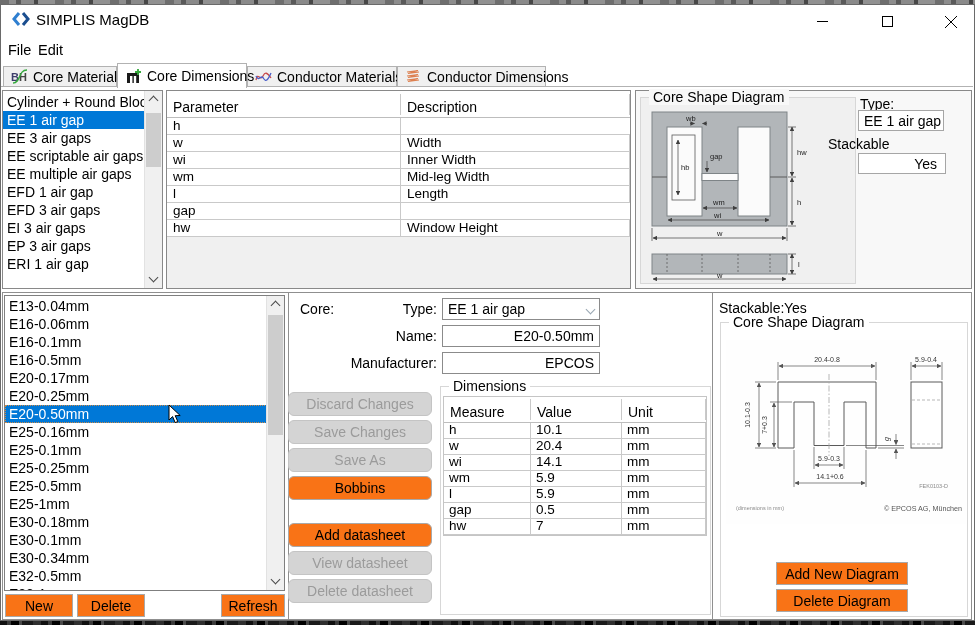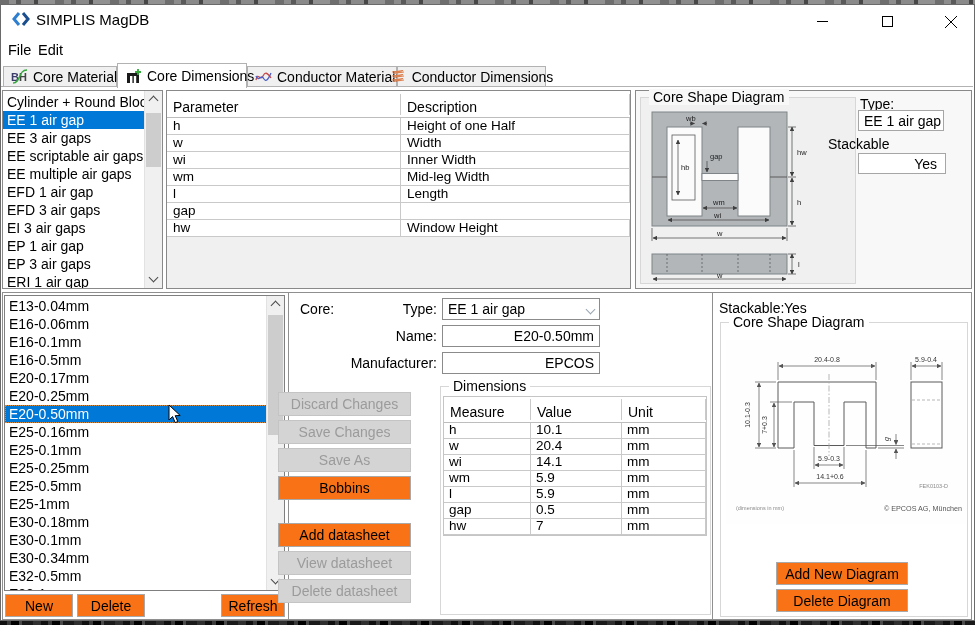--- a/index.html
+++ b/index.html
@@ -22,21 +22,21 @@
   #menu-file{left:8px;} #menu-edit{left:38px;}
   
   #tab-baseline{left:1px;top:86px;width:972px;height:0;border-top:1px solid #b2b2b2;}
   .tab{display:flex;align-items:center;gap:5px;padding:0 7px;background:#f0f0f0;
        border:1px solid #b2b2b2;box-sizing:border-box;font-size:14px;white-space:nowrap;z-index:1;}
   .tab.inactive{top:66px;height:21px;}
   .tab.active{top:63px;height:25px;background:#fff;border-bottom:none;z-index:3;}
   #tab-core-materials{left:3px;width:114px;}
   #tab-core-dimensions{left:117px;width:130px;}
   #tab-conductor-materials{left:247px;width:150px;}
-  #tab-conductor-dimensions{left:397px;width:149px;justify-content:center;}
+  #tab-conductor-dimensions{left:397px;width:149px;}
   .ticon{width:17px;height:15px;display:inline-block;flex:0 0 auto;}
   
   .panel{box-sizing:border-box;background:#fff;border:1px solid #898989;}
   #panel-core-types{left:2px;top:90px;width:161px;height:199px;overflow:hidden;}
   #core-type-list{position:absolute;left:0;top:0;right:17px;bottom:0;padding-top:2px;overflow:hidden;}
   #panel-parameters{left:166px;top:90px;width:465px;height:199px;background:#f0f0f0;}
   #panel-shape-top{left:635px;top:90px;width:337px;height:199px;background:#f8f8f8;}
   
   .list-item{height:18px;line-height:18px;padding-left:4px;white-space:nowrap;}
   .list-item.selected{background:#0078d7;color:#fff;}
@@ -84,21 +84,21 @@
   
   .flabel{height:21px;line-height:21px;}
   #lbl-core{left:300px;top:299px;}
   .rlabel{width:100px;text-align:right;}
   #lbl-type{left:337px;top:299px;} #lbl-name{left:337px;top:326px;} #lbl-manuf{left:330px;top:353px;width:107px;}
   .field{background:#fff;border:1px solid #8b8b8b;box-sizing:border-box;height:22px;line-height:20px;padding:0 5px;}
   #combo-type{left:442px;top:298px;width:158px;display:flex;justify-content:space-between;align-items:center;}
   #combo-type .chev{border-color:#98a6b2;margin:0;}
   #fld-name{left:442px;top:325px;width:158px;text-align:right;}
   #fld-manuf{left:442px;top:352px;width:158px;text-align:right;}
-  .formbtn{left:278px;width:133px;height:24px;}
+  .formbtn{left:288px;width:144px;height:24px;border-radius:6px;}
   #btn-discard{top:392px;} #btn-savechanges{top:420px;} #btn-saveas{top:448px;} #btn-bobbins{top:476px;}
   #btn-adddatasheet{top:523px;} #btn-viewdatasheet{top:551px;} #btn-deldatasheet{top:579px;}
   
   #gb-dims{left:440px;top:386px;width:271px;height:229px;background:#fff;}
   #gb-dims .gb-label{background:#fff;}
   #dims-table{left:443px;top:396px;width:264px;border:1px solid #c5c5c5;box-sizing:border-box;background:#f97316;}
   #dims-head{height:26px;}
   .dc1{width:87px;} .dc2{width:91px;} .dc3{width:84px;}
   .drow{display:flex;height:15px;line-height:14px;background:#fff;border-bottom:1px solid #c9c9c9;font-size:13.5px;}
   .drow span{box-sizing:border-box;padding-left:5px;border-right:1px solid #c9c9c9;overflow:hidden;}
@@ -194,21 +194,20 @@
   <div class="abs panel" id="panel-core-types">
     <div id="core-type-list">
         <div class="list-item">Cylinder + Round Block</div>
         <div class="list-item selected" style="background: rgb(0, 120, 215);">EE 1 air gap</div>
         <div class="list-item">EE 3 air gaps</div>
         <div class="list-item">EE scriptable air gaps</div>
         <div class="list-item">EE multiple air gaps</div>
         <div class="list-item">EFD 1 air gap</div>
         <div class="list-item">EFD 3 air gaps</div>
         <div class="list-item">EI 3 air gaps</div>
-        <div class="list-item">EP 1 air gap</div>
         <div class="list-item">EP 3 air gaps</div>
         <div class="list-item">ERI 1 air gap</div>
       </div>
     <div class="vscroll">
       <div class="sb-btn sb-up">
           <span class="chev up"></span>
         </div>
       <div class="sb-thumb" style="top:22px;height:54px;"></div>
       <div class="sb-btn sb-dn">
           <span class="chev dn"></span>
@@ -218,21 +217,20 @@
 
   <div class="abs panel" id="panel-parameters">
     <div id="param-table">
       <div class="thead" id="param-head">
         <span class="pc1">Parameter</span>
         <span class="pc2">Description</span>
       </div>
       <div id="param-rows">
           <div class="prow">
             <span class="pc1">h</span>
-            <span class="pc2">Height of one Half</span>
           </div>
           <div class="prow">
             <span class="pc1">w</span>
             <span class="pc2">Width</span>
           </div>
           <div class="prow">
             <span class="pc1">wi</span>
             <span class="pc2">Inner Width</span>
           </div>
           <div class="prow">

